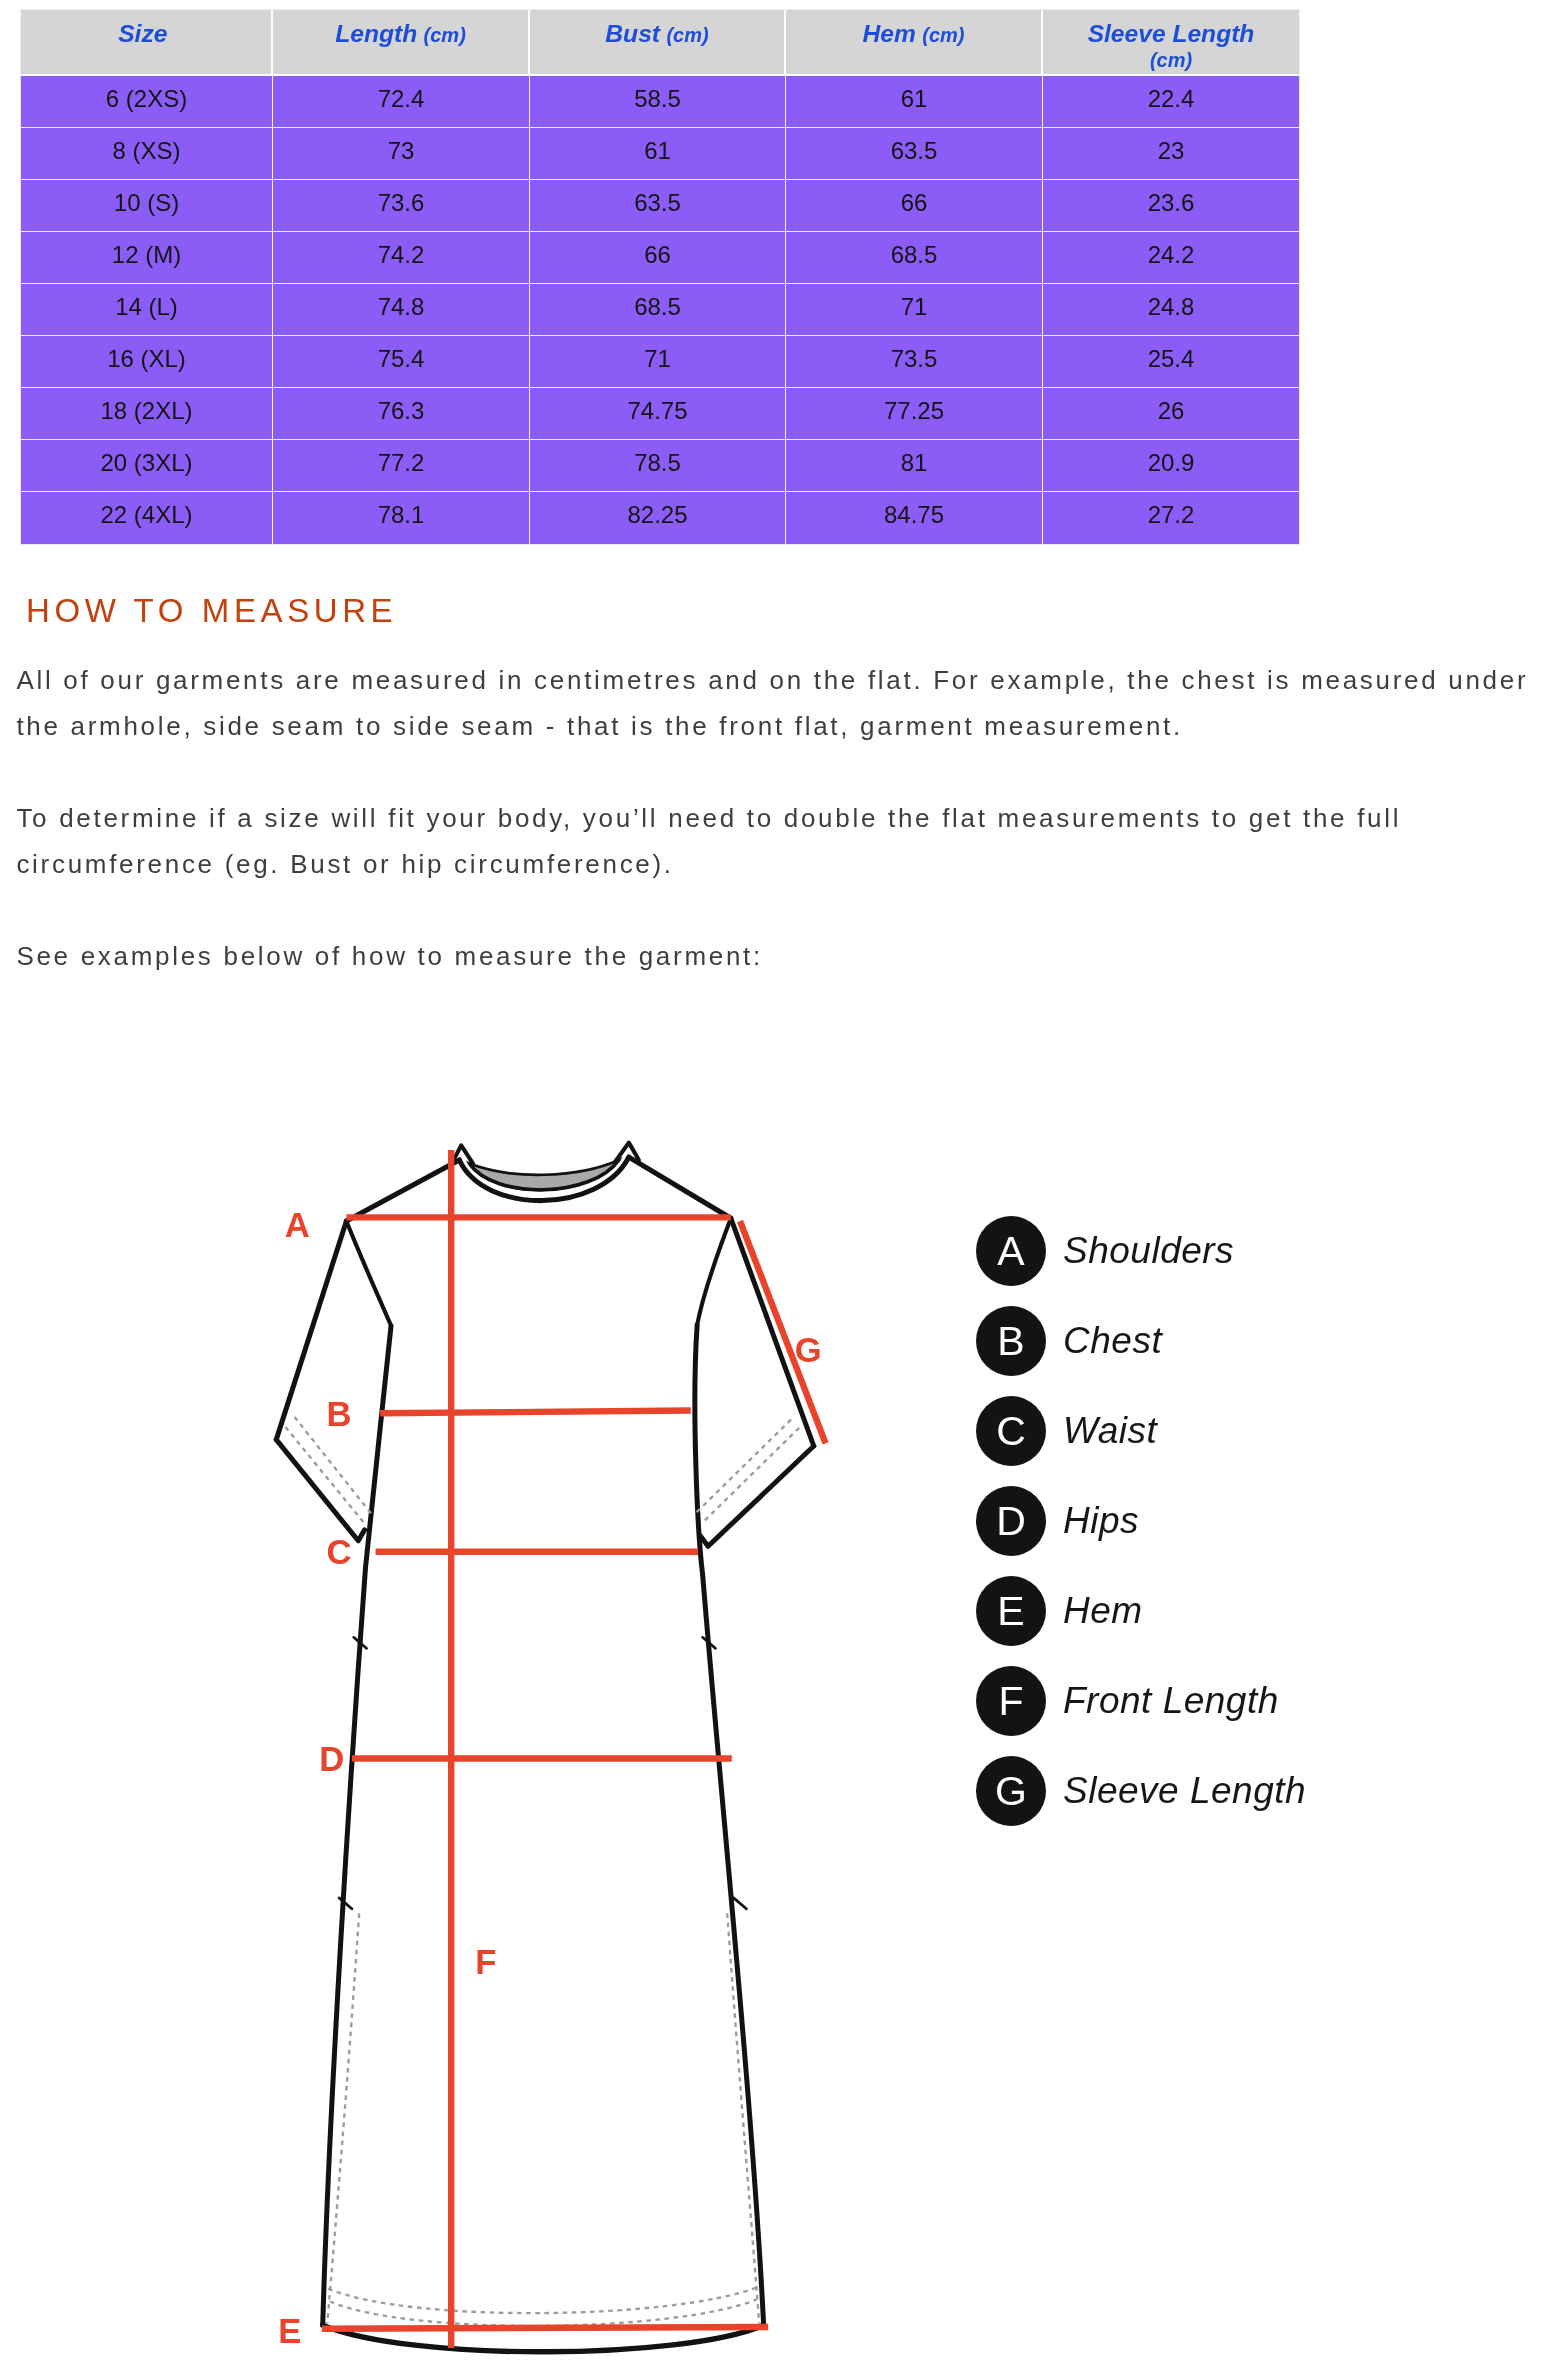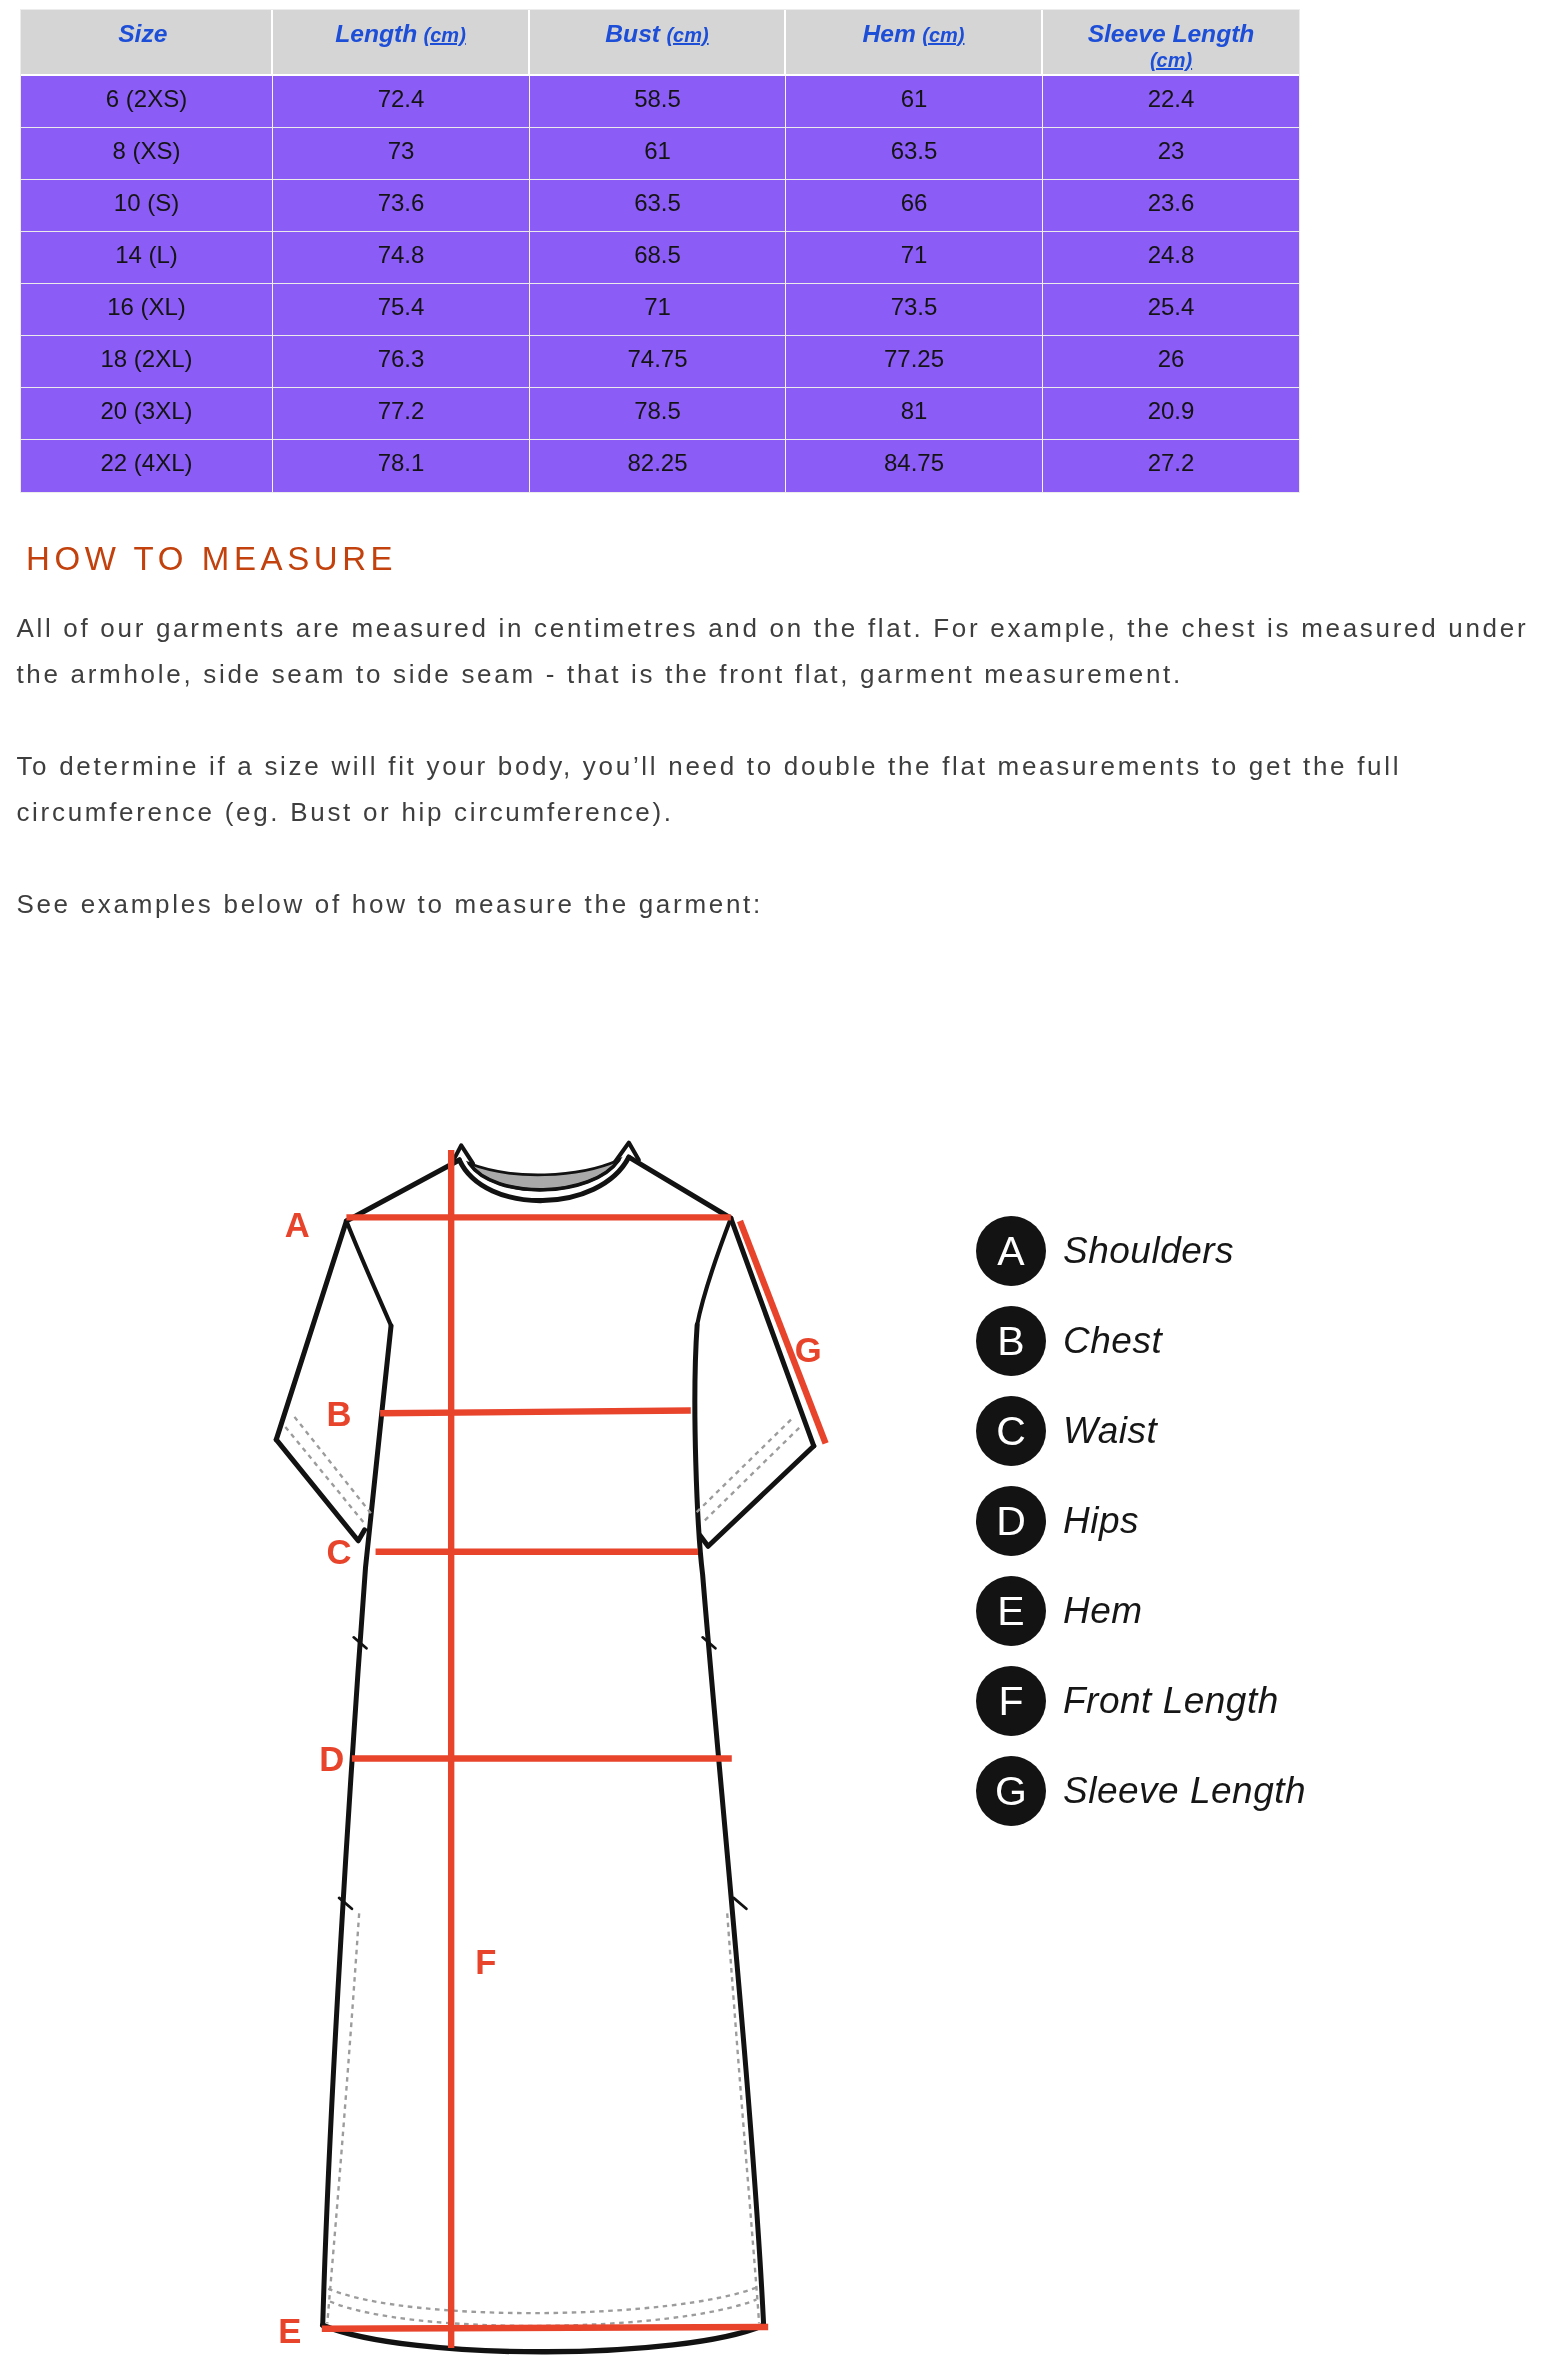--- a/index.html
+++ b/index.html
@@ -19,21 +19,21 @@
     border-collapse:separate;border-spacing:0;table-layout:fixed;
     width:1279px;margin:9px 0 0 20px;border:0.9px solid #ececec;
   }
   table.size-table th{
     background:var(--header-bg);font-style:italic;font-weight:bold;font-size:24.6px;color:#1d4ed8;
     height:47px;max-height:47px;overflow:hidden;vertical-align:top;text-align:center;
     padding:11px 3.6px 0 3.6px;line-height:26.4px;
     border-right:2.7px solid #fff;border-bottom:2.7px solid #fff;
   }
   table.size-table th:last-child{border-right:none;}
-  .h-unit{font-size:20px;margin-left:6.4px;font-style:italic;text-decoration:underline;}
+  .h-unit{font-size:20px;margin-left:6.4px;font-style:italic;}
   th.col-sleeve .h-unit{display:block;margin-left:0;}
   table.size-table td{
     background:#8b5cf6;text-align:center;font-size:24px;color:#141414;
     height:52px;vertical-align:top;padding:9px 3.6px 0 3.6px;
     border-right:1.8px solid #f4f4f4;border-bottom:1.8px solid #ebebeb;
   }
   table.size-table td:last-child{border-right:none;}
   table.size-table tr:last-child td{border-bottom:none;}
   
   h2.htm-heading{
@@ -104,20 +104,27 @@
           <td>61</td>
           <td>63.5</td>
           <td>23</td>
         </tr>
         <tr>
           <td>10 (S)</td>
           <td>73.6</td>
           <td>63.5</td>
           <td>66</td>
           <td>23.6</td>
+        </tr>
+        <tr>
+          <td>12 (M)</td>
+          <td>74.2</td>
+          <td>66</td>
+          <td>68.5</td>
+          <td>24.2</td>
         </tr>
         <tr>
           <td>14 (L)</td>
           <td>74.8</td>
           <td>68.5</td>
           <td>71</td>
           <td>24.8</td>
         </tr>
         <tr>
           <td>16 (XL)</td>

